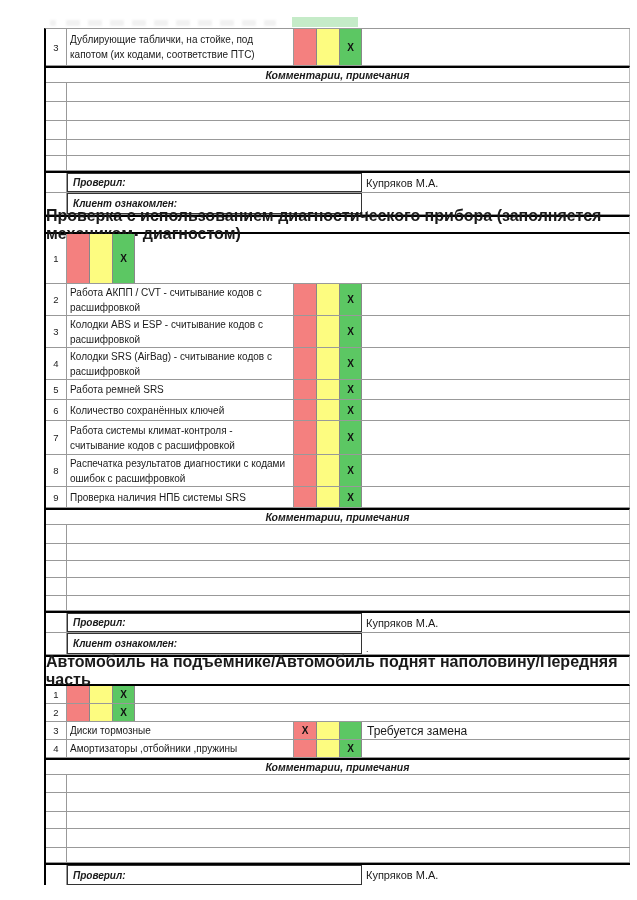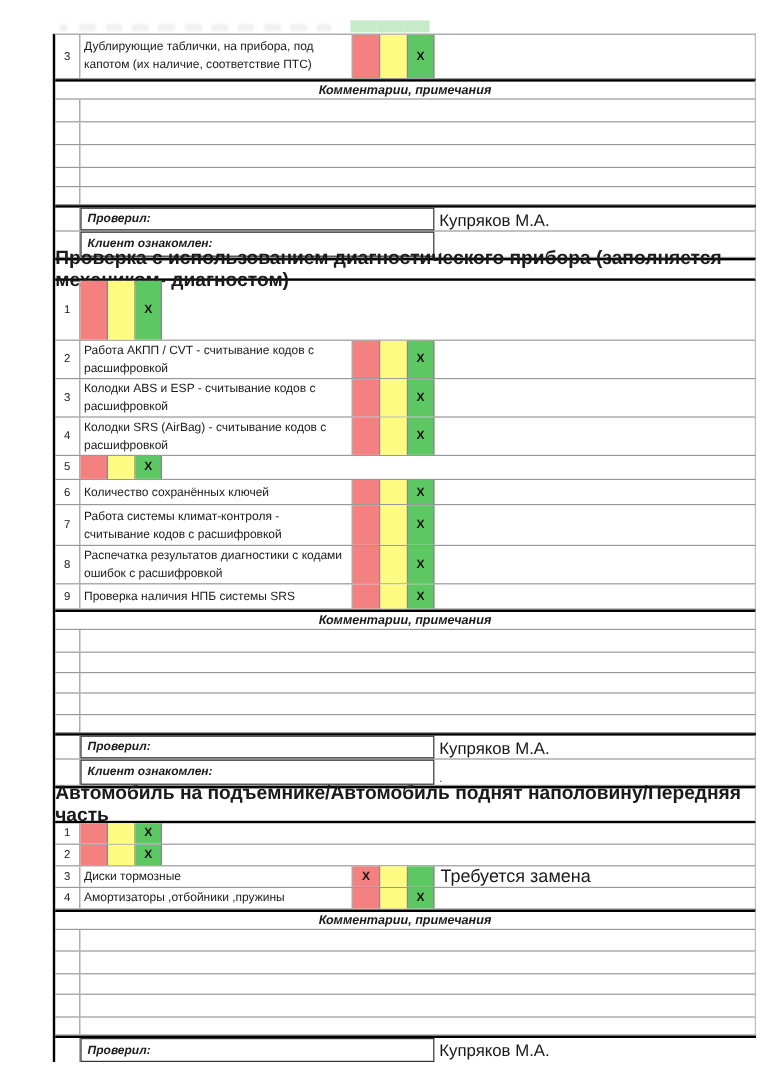--- a/index.html
+++ b/index.html
@@ -34,46 +34,46 @@
   .row.thick-top { border-top:2px solid #000;justify-content:flex-end; }
   .row.thick-bottom { border-bottom:2px solid #000; }
   .row.no-bottom { border-bottom:none; }
 
   .c-num { width:21px; border-right:1px solid #999; display:flex; align-items:center; justify-content:center; font-size:9.5px; }
   .c-desc { width:227px; border-right:1px solid #999; display:flex; align-items:center; padding:1px 3px; line-height:15px; }
   .c-mark { display:flex; align-items:center; justify-content:center; font-weight:bold; font-size:10px; border-right:1px solid #888; color:#111; }
   .c-mark.red { width:23px; background:var(--red); }
   .c-mark.yellow { width:23px; background:var(--yellow); }
   .c-mark.green { width:22px; background:var(--green); }
-  .c-comment { flex:1; display:flex; align-items:center; padding:0 5px; font-size:15px; border-right:1px solid #bbb; }
+  .c-comment { flex:1; display:flex; align-items:center; padding:0 5px; font-size:12px; border-right:1px solid #bbb; }
   .c-rest { flex:1; border-right:1px solid #bbb; }
 
   .row.header-comments { justify-content:center; align-items:center; font-weight:bold; font-style:italic; font-size:10.5px; border-right:1px solid #bbb; }
   .row.header-section { justify-content:center; align-items:center; font-weight:bold; font-size:16px; border-right:1px solid #bbb; }
 
   .row.sig .sig-box { width:295px; border:1px solid #333; display:flex; align-items:center; padding:0 5px; font-weight:bold; font-style:italic; }
-  .row.sig .sig-value { flex:1; display:flex; align-items:center; padding:0 4px; font-size:14px; border-right:1px solid #bbb; }
+  .row.sig .sig-value { flex:1; display:flex; align-items:center; padding:0 4px; font-size:11px; border-right:1px solid #bbb; }
   .row.sig .sig-value.ack { align-items:flex-end; font-size:9px; color:#333; }
 </style>
 </head>
 <body>
 
 <div class="ghost-num"></div>
 <div class="ghost-text"></div>
 <div class="ghost-marks">
   <div class="g r"></div>
   <div class="g y"></div>
   <div class="g g"></div>
 </div>
 
 <div class="sheet">
 
   <div class="row" style="height:37px">
     <div class="c-num">3</div>
-    <div class="c-desc">Дублирующие таблички, на прибора, под капотом (их наличие, соответствие ПТС)</div>
+    <div class="c-desc">Дублирующие таблички, на стойке, под капотом (их кодами, соответствие ПТС)</div>
     <div class="c-mark red"></div>
     <div class="c-mark yellow"></div>
     <div class="c-mark green">X</div>
     <div class="c-comment"></div>
   </div>
 
   <div class="row header-comments thick-top" style="height:17px">Комментарии, примечания</div>
   <div class="row" style="height:19px">
       <div class="c-num"></div>
       <div class="c-rest"></div>
@@ -134,20 +134,21 @@
   <div class="row" style="height:32px">
     <div class="c-num">4</div>
     <div class="c-desc">Колодки SRS (AirBag) - считывание кодов с расшифровкой</div>
     <div class="c-mark red"></div>
     <div class="c-mark yellow"></div>
     <div class="c-mark green">X</div>
     <div class="c-comment"></div>
   </div>
   <div class="row" style="height:20px">
     <div class="c-num">5</div>
+    <div class="c-desc">Работа ремней SRS</div>
     <div class="c-mark red"></div>
     <div class="c-mark yellow"></div>
     <div class="c-mark green">X</div>
     <div class="c-comment"></div>
   </div>
   <div class="row" style="height:21px">
     <div class="c-num">6</div>
     <div class="c-desc">Количество сохранённых ключей</div>
     <div class="c-mark red"></div>
     <div class="c-mark yellow"></div>

